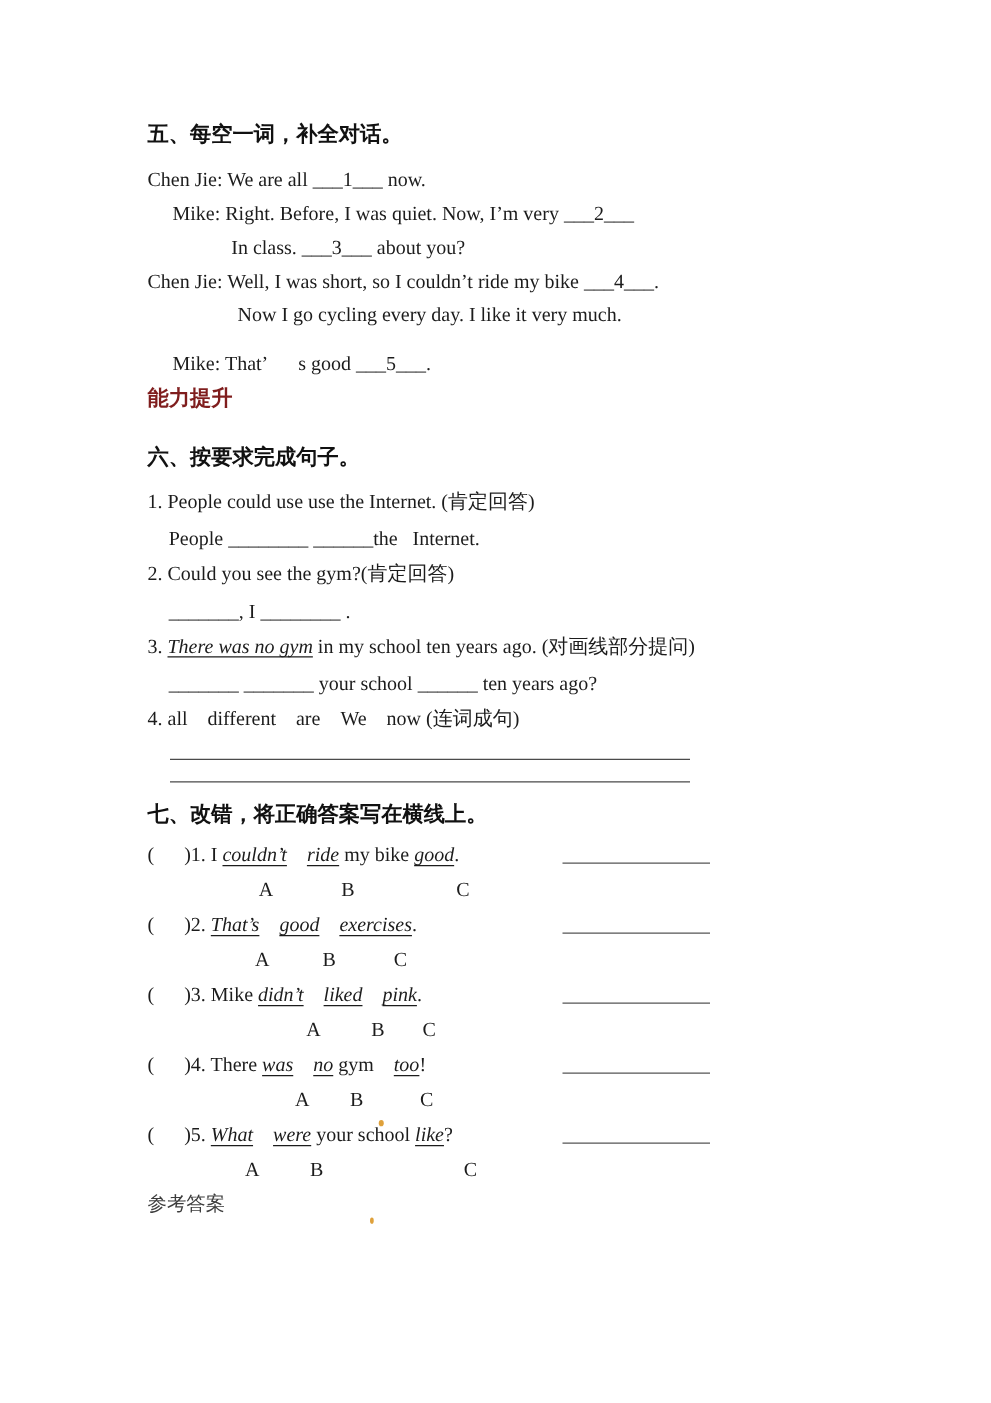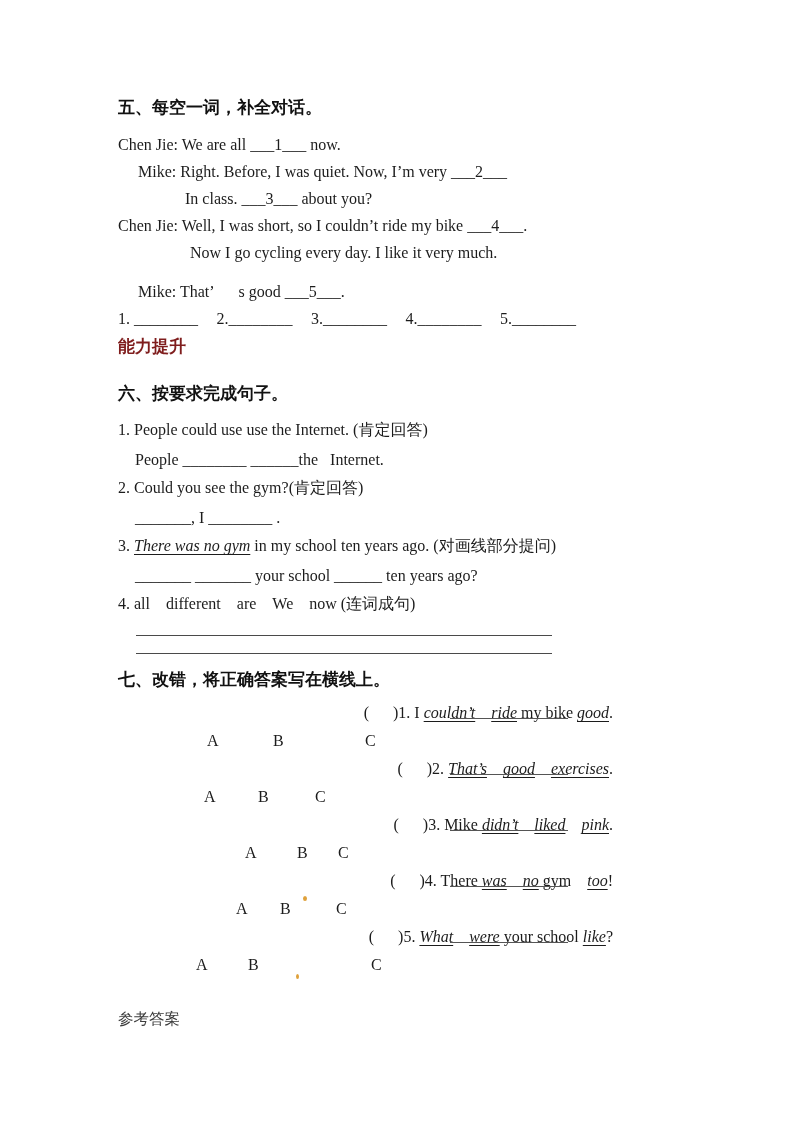--- a/index.html
+++ b/index.html
@@ -14,54 +14,47 @@
   #dialogue { margin-top:10px; }
   .dlg-line { line-height:27px; white-space:pre; }
   .gap { margin-top:12px; }
   .ind0 { margin-left:0; } .ind1 { margin-left:20px; }
   .ind2 { margin-left:67px; } .ind3 { margin-left:72px; }
   .answers-row { display:flex; justify-content:space-between; width:458px; line-height:28px; }
   #sec6items { margin-top:9px; }
   .s6item .l1 { line-height:28px; white-space:pre-wrap; }
   .s6item .l2 { line-height:28px; margin:2px 0 0 17px; white-space:pre; }
   .rule { height:0; border-top:1.3px solid #4a4a4a; width:416px; margin:17px 0 13px 18px; }
-  #sec7items { margin-top:6px;text-align:right; }
+  #sec7items { margin-top:6px; }
   .s7item .row { position:relative; line-height:28px; white-space:pre-wrap; }
   .ansline { position:absolute; left:332px; top:19px; width:118px; border-top:1.3px solid #555; }
   .letters { position:relative; height:28px; line-height:28px; }
   .lett { position:absolute; top:0; }
   .q1 .la{left:89px}  .q1 .lb{left:155px} .q1 .lc{left:247px}
   .q2 .la{left:86px}  .q2 .lb{left:140px} .q2 .lc{left:197px}
   .q3 .la{left:127px} .q3 .lb{left:179px} .q3 .lc{left:220px}
   .q4 .la{left:118px} .q4 .lb{left:162px} .q4 .lc{left:218px}
   .q5 .la{left:78px}  .q5 .lb{left:130px} .q5 .lc{left:253px}
   .u { text-decoration:underline; text-underline-offset:3px;font-style:italic; }
-  .footer { line-height:26px; color:#3c3c3c; font-size:15.5px;margin-top:27px; }
+  .footer { line-height:26px; color:#3c3c3c; font-size:15.5px; }
   .speck { position:absolute; width:4px; height:5px; border-radius:50%; left:303px; top:896px; }
   .speck-b { left:296px; top:974px; width:3px; height:5px; }
 </style>
 </head>
 <body>
 
 <div class="page">
   <div class="heading">五、每空一词，补全对话。</div>
   <div id="dialogue">
       <div class="dlg-line ind0">Chen Jie: We are all ___1___ now.</div>
       <div class="dlg-line ind1">Mike: Right. Before, I was quiet. Now, I’m very ___2___</div>
       <div class="dlg-line ind2">In class. ___3___ about you?</div>
       <div class="dlg-line ind0">Chen Jie: Well, I was short, so I couldn’t ride my bike ___4___.</div>
       <div class="dlg-line ind3">Now I go cycling every day. I like it very much.</div>
       <div class="dlg-line ind1 gap">Mike: That’  s good ___5___.</div>
-    </div>
-  <div class="answers-row" id="answersRow">
-      <span class="slot">1. ________</span>
-      <span class="slot">2.________</span>
-      <span class="slot">3.________</span>
-      <span class="slot">4.________</span>
-      <span class="slot">5.________</span>
     </div>
   <div class="banner">能力提升</div>
   <div class="heading" style="margin-top:20px;">六、按要求完成句子。</div>
   <div id="sec6items">
       <div class="s6item">
         <div class="l1"><span>1. </span><span>People could use use the Internet. (肯定回答)</span></div>
         <div class="l2">People ________ ______the  Internet.</div>
       </div>
       <div class="s6item">
         <div class="l1"><span>2. </span><span>Could you see the gym?(肯定回答)</span></div>

